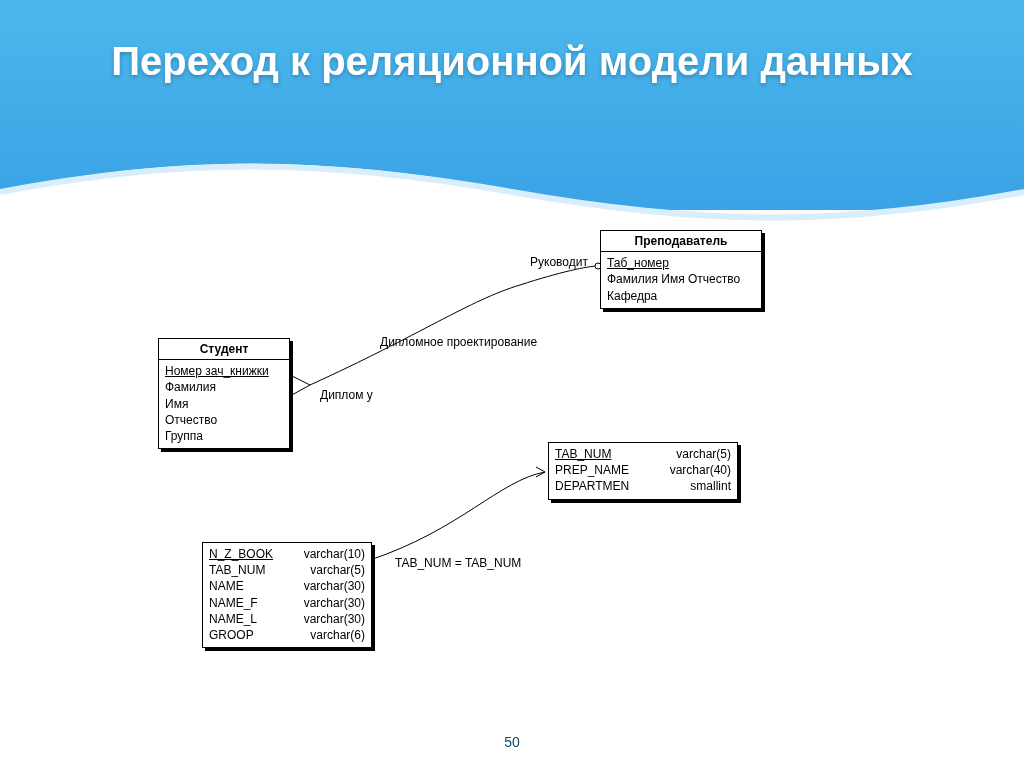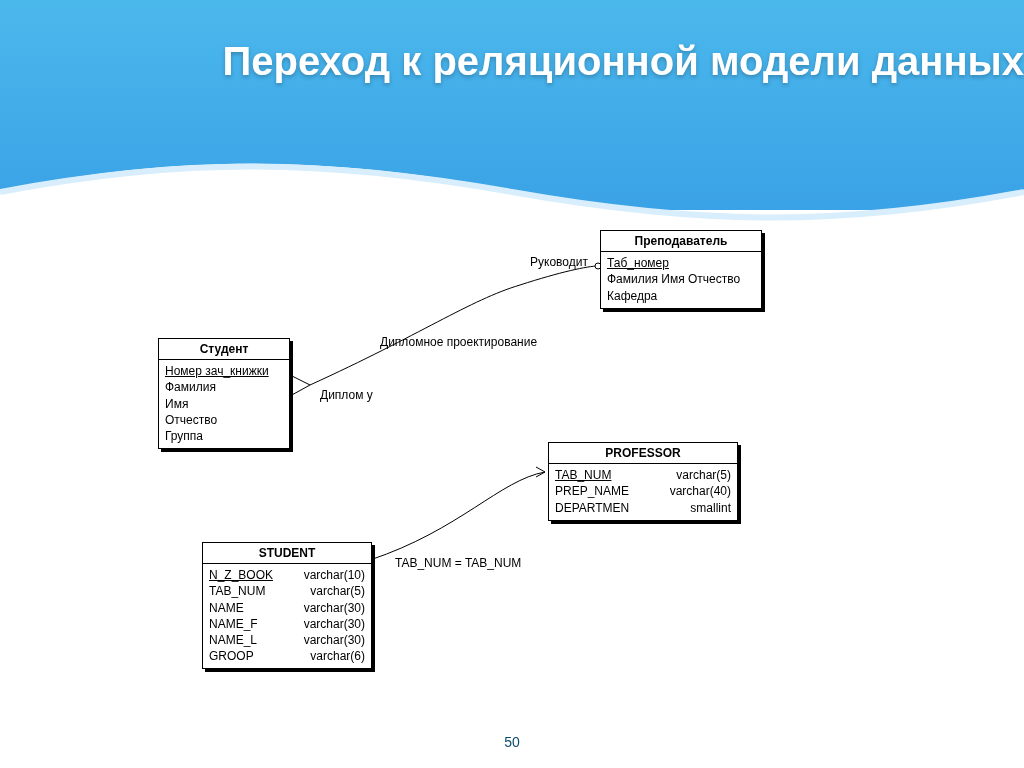--- a/index.html
+++ b/index.html
@@ -24,21 +24,21 @@
     position: absolute;
     left: 0; top: 150px;
     width: 1024px; height: 80px;
     pointer-events: none;
   }
   h1.title {
     position: absolute;
     left: 0; top: 36px;
     width: 1024px;
     margin: 0;
-    text-align: right;
+    text-align: center;
     color: #fff;
     font-weight: 700;
     font-size: 40px;
     line-height: 1.25;
     text-shadow: 0 2px 4px rgba(0,0,0,0.25);
   }
   .canvas {
     position: absolute;
     left: 0; top: 0;
     width: 948px; height: 768px;
@@ -129,39 +129,37 @@
       <div class="ent-body">
         <div class="row key"><span class="col1">Номер зач_книжки</span></div>
         <div class="row"><span class="col1">Фамилия</span></div>
         <div class="row"><span class="col1">Имя</span></div>
         <div class="row"><span class="col1">Отчество</span></div>
         <div class="row"><span class="col1">Группа</span></div>
       </div>
     </div>
 
     <div class="entity cols" style="left:548px; top:442px; width:188px;">
-      <div class="ent-title">PROFESSOR</div>
       <div class="ent-body">
         <div class="row key">
           <span class="col1">TAB_NUM</span>
           <span class="col2">varchar(5)</span>
         </div>
         <div class="row">
           <span class="col1">PREP_NAME</span>
           <span class="col2">varchar(40)</span>
         </div>
         <div class="row">
           <span class="col1">DEPARTMEN</span>
           <span class="col2">smallint</span>
         </div>
       </div>
     </div>
 
     <div class="entity cols" style="left:202px; top:542px; width:168px;">
-      <div class="ent-title">STUDENT</div>
       <div class="ent-body">
         <div class="row key">
           <span class="col1">N_Z_BOOK</span>
           <span class="col2">varchar(10)</span>
         </div>
         <div class="row">
           <span class="col1">TAB_NUM</span>
           <span class="col2">varchar(5)</span>
         </div>
         <div class="row">

